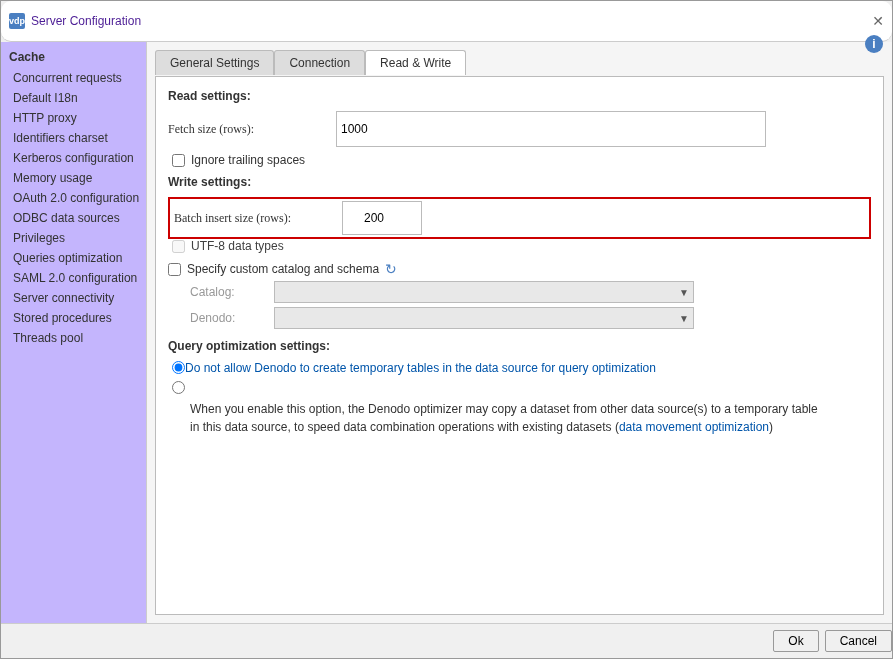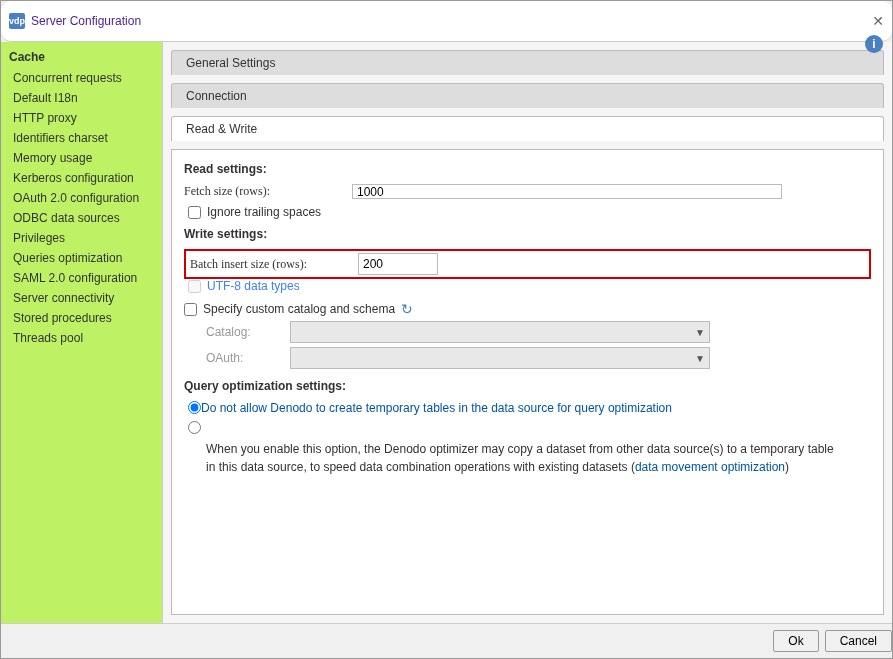--- a/index.html
+++ b/index.html
@@ -57,22 +57,22 @@
       background: none;
       border: none;
       line-height: 1;
     }
     .window-body {
       display: flex;
       flex: 1;
       overflow: hidden;
     }
     .sidebar {
-      width: 162px;
-      background: #bef264;
+      width: 146px;
+      background: #c4b5fd;
       border-right: 1px solid #ccc;
       overflow-y: auto;
       padding: 4px 0;
     }
     .sidebar-section-header {
       padding: 4px 8px;
       font-weight: bold;
       font-size: 12px;
       color: #333;
     }
@@ -85,23 +85,22 @@
     }
     .main-content {
       flex: 1;
       display: flex;
       flex-direction: column;
       background: #f5f5f5;
       padding: 8px;
     }
     .tabs {
       display: flex;
-      gap: 8px;
-      margin-bottom: 8px;
-      flex-direction: column;
+      gap: 0;
+      margin-bottom: 1px;
     }
     .tab {
       padding: 5px 14px;
       background: #ddd;
       border: 1px solid #bbb;
       border-bottom: none;
       cursor: pointer;
       font-size: 12px;
       color: #333;
       border-radius: 3px 3px 0 0;
@@ -134,43 +133,43 @@
       font-size: 12px;
       color: #333;
       min-width: 160px;
       font-family: Liberation Serif, serif;
     }
     .form-input {
       border: 1px solid #bbb;
       padding: 2px 4px;
       font-size: 12px;
       width: 430px;
-      height: 15px;
+      height: 36px;
     }
     .form-input-small {
       border: 1px solid #bbb;
-      padding: 2px 4px;
+      padding: 2px 21px;
       font-size: 12px;
       width: 80px;
-      height: 22px;
+      height: 34px;
     }
     .checkbox-row {
       display: flex;
       align-items: center;
       gap: 6px;
       margin-bottom: 6px;
       margin-left: 4px;
     }
     .checkbox-label {
       font-size: 12px;
       color: #333;
     }
     .checkbox-label-dimmed {
       font-size: 12px;
-      color: #3b82f6;
+      color: #404040;
     }
     input[type="checkbox"] {
       width: 13px;
       height: 13px;
     }
     .highlighted-row {
       display: flex;
       align-items: center;
       gap: 8px;
       border: 2px solid #cc0000;
@@ -289,22 +288,22 @@
   </div>
 
   <div class="window-body">
 
     <div class="sidebar">
       <div class="sidebar-section-header">Cache</div>
       <div class="sidebar-item">Concurrent requests</div>
       <div class="sidebar-item">Default I18n</div>
       <div class="sidebar-item">HTTP proxy</div>
       <div class="sidebar-item">Identifiers charset</div>
+      <div class="sidebar-item">Kerberos configuration</div>
       <div class="sidebar-item">Memory usage</div>
-      <div class="sidebar-item">Kerberos configuration</div>
       <div class="sidebar-item">OAuth 2.0 configuration</div>
       <div class="sidebar-item">ODBC data sources</div>
       <div class="sidebar-item">Privileges</div>
       <div class="sidebar-item">Queries optimization</div>
       <div class="sidebar-item">SAML 2.0 configuration</div>
       <div class="sidebar-item">Server connectivity</div>
       <div class="sidebar-item">Stored procedures</div>
       <div class="sidebar-item">Threads pool</div>
     </div>
 
@@ -353,21 +352,21 @@
 
           <div class="catalog-schema-row">
             <span class="catalog-schema-label">Catalog:</span>
             <div class="dropdown">
               <span></span>
               <span class="dropdown-arrow">▼</span>
             </div>
           </div>
 
           <div class="catalog-schema-row">
-            <span class="catalog-schema-label">OAuth:</span>
+            <span class="catalog-schema-label">Denodo:</span>
             <div class="dropdown">
               <span></span>
               <span class="dropdown-arrow">▼</span>
             </div>
           </div>
         </div>
 
         <div class="query-opt-section">
           <div class="section-label">Query optimization settings:</div>
 

